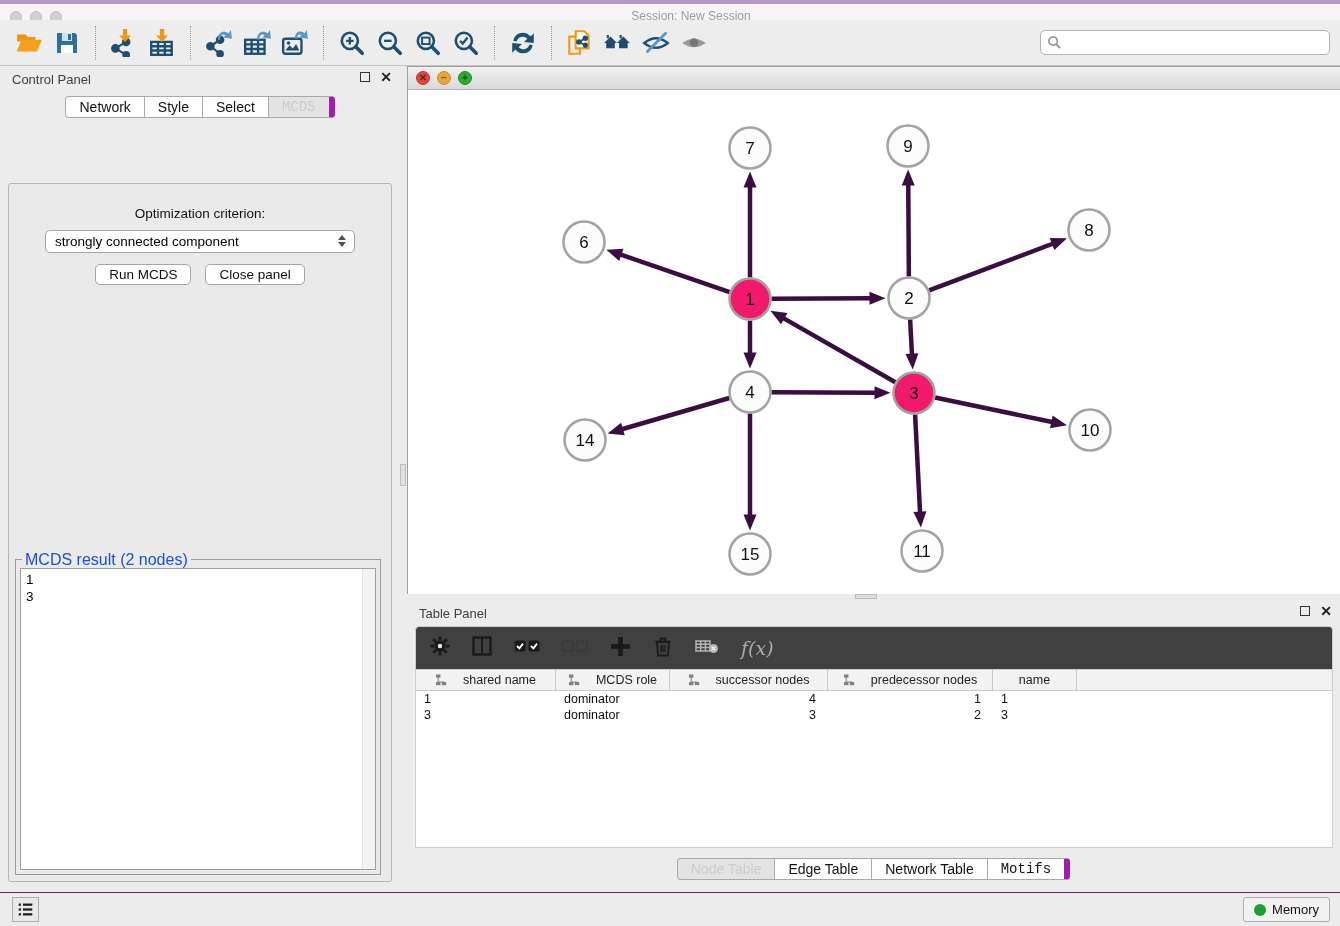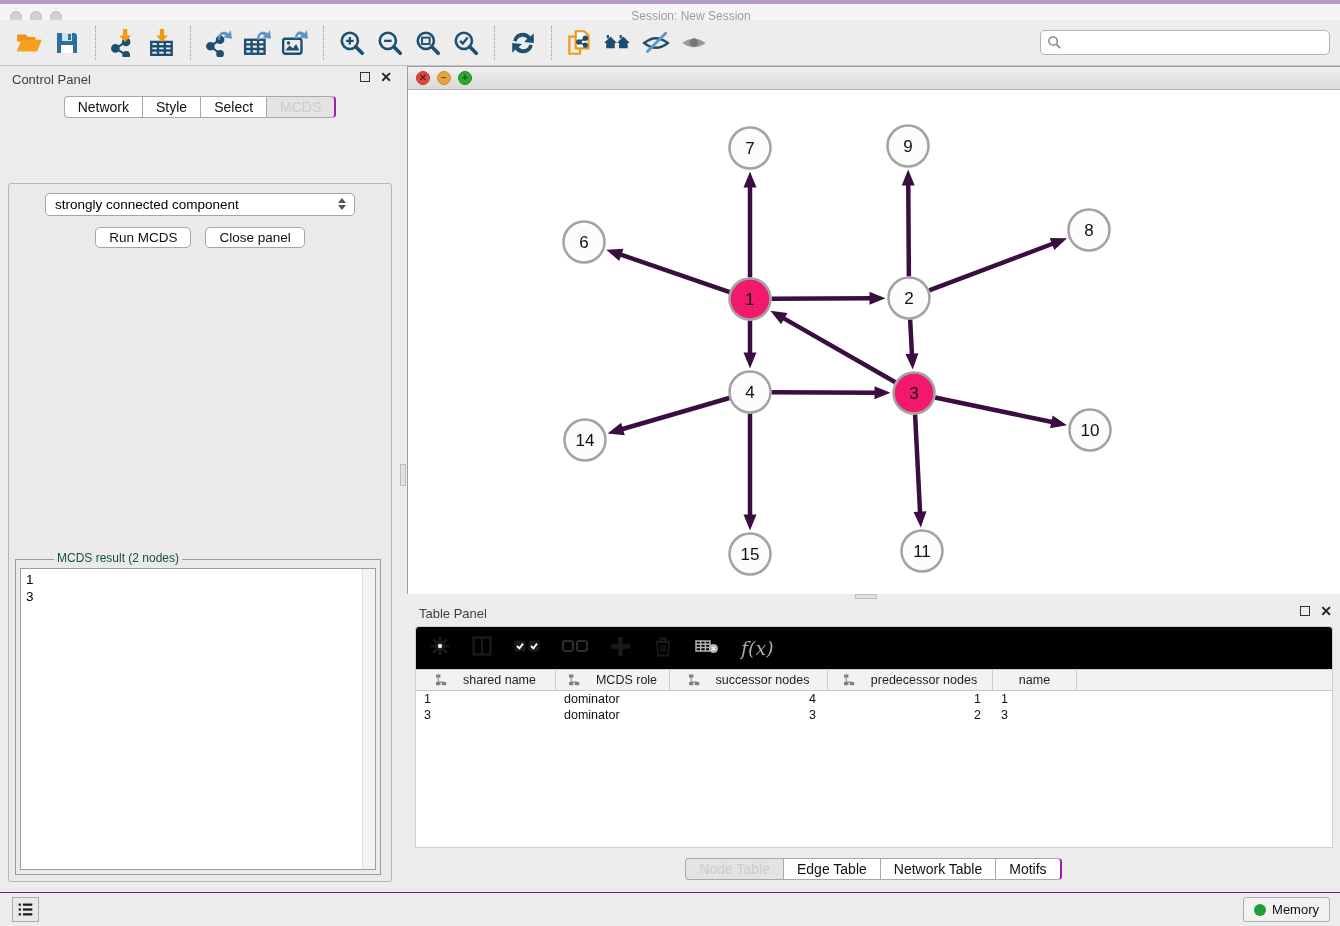--- a/index.html
+++ b/index.html
@@ -29,38 +29,38 @@
   .cpanel { position:absolute; left:0; top:66px; width:400px; height:826px; background:#ececec; }
   .panel-head { position:relative; height:26px; }
   .panel-head .ptitle { position:absolute; left:12px; top:6px; font-size:13px; color:#404040; }
   .winbtns { position:absolute; right:8px; top:6px; display:flex; gap:10px; align-items:center; }
   .float-ico { width:10px; height:10px; border:1.5px solid #333; display:inline-block; }
   .close-ico { font-size:14px; font-weight:bold; color:#222; line-height:10px; }
   .ctabs { position:relative; z-index:2; display:flex; justify-content:center; margin-top:4px; }
   .tab { font-size:14px; padding:2px 13px; background:#fff; border:1px solid #a9a9a9;
     border-right:none; color:#111; cursor:default; }
   .tab:first-child { border-radius:4px 0 0 4px; }
-  .tab:last-child { border-radius:0 4px 4px 0; border-right:2px solid #a21caf; }
+  .tab:last-child { border-radius:0 4px 4px 0; border-right:6px solid #a21caf;font-family:Liberation Mono, monospace; }
   .tab.active { background:#e3e3e3; color:#cccccc; }
   .cbody { position:absolute; left:8px; right:8px; top:117px; bottom:10px;
     border:1px solid #b6b6b6; border-radius:3px; background:#eaeaea; }
   .optlabel { text-align:center; font-size:13.5px; margin-top:22px; color:#111; }
   .combo { position:relative; margin:9px 36px 0 36px; height:23px; background:#fff;
     border:1px solid #a5a5a5; border-radius:5px; font-size:13.5px; padding:3px 24px 0 9px; }
   .combo .spin { position:absolute; right:8px; top:4px; display:flex; flex-direction:column; gap:2px; }
   .combo .spin i { width:0; height:0; border-left:4px solid transparent; border-right:4px solid transparent; }
   .combo .spin .up { border-bottom:5px solid #555; }
   .combo .spin .dn { border-top:5px solid #555; }
   .btnrow { display:flex; justify-content:center; gap:14px; margin-top:11px; }
   .pbtn { font-size:13.5px; background:#fff; border:1px solid #a5a5a5; border-radius:5px;
     padding:2px 13px; color:#111; }
   .resultbox { position:absolute; left:6px; right:10px; top:375px; bottom:6px;
     border:1px solid #9b9b9b; background:#eaeaea; }
   .resultbox .legend { position:absolute; top:-9px; left:6px; background:#eaeaea;
-    font-size:12px; padding:0 3px; color:#14532d;margin-left:32px; }
+    font-size:16px; padding:0 3px; color:#1d4ed8; }
   .resulttext { position:absolute; left:4px; right:4px; top:8px; bottom:4px; background:#fff;
     border:1px solid #9e9e9e; font-size:13.5px; line-height:17px; padding:2px 5px;
     white-space:pre; overflow:hidden; }
 
   
   .vdiv { position:absolute; left:400px; top:66px; width:7px; height:826px; background:#ececec; }
   .vdiv .grip { position:absolute; left:0px; top:398px; width:6px; height:22px;
     background:#e0e0e0; border:1px solid #bdbdbd; }
 
   
@@ -79,21 +79,21 @@
   .canvas { position:relative; width:932px; height:504px; background:#fff; }
 
   
   .hdiv { position:absolute; left:407px; top:594px; width:933px; height:6px; background:#ececec; }
   .hdiv .grip { position:absolute; left:448px; top:0; width:22px; height:5px;
     background:#e0e0e0; border:1px solid #bdbdbd; }
 
   
   .tpanel { position:absolute; left:407px; top:600px; width:933px; height:292px; background:#ececec; }
   .ttoolbar { position:absolute; left:8px; right:7px; top:26px; height:44px;
-    border:1px solid #cfcfcf; border-radius:4px 4px 0 0; background:#000000;
+    border:1px solid #cfcfcf; border-radius:4px 4px 0 0; background:#404040;
     display:flex; align-items:center; gap:22px; padding:0 14px; }
   .fx { font-family:"DejaVu Serif", serif; font-style:italic; font-size:19px; color:#ababab; }
   .dtable { position:absolute; left:8px; right:7px; top:70px; bottom:44px; background:#fff;
     border:1px solid #cfcfcf; border-top:none; overflow:hidden; }
   .thead { display:flex; height:21px; background:#f2f2f2; border-bottom:1px solid #c9c9c9; }
   .th { display:flex; align-items:center; gap:16px; justify-content:center; font-size:12.5px;
     color:#222; border-right:1px solid #c9c9c9; padding:0 4px; }
   .trow { display:flex; height:16px; font-size:12.5px; color:#111; }
   .td { padding:1px 12px 0 8px; overflow:hidden; white-space:nowrap; }
   .td.r { text-align:right; }
@@ -274,20 +274,21 @@
         <span class="close-ico">✕</span>
       </span>
     </div>
     <div class="ctabs">
         <span class="tab">Network</span>
         <span class="tab">Style</span>
         <span class="tab">Select</span>
         <span class="tab active">MCDS</span>
       </div>
     <div class="cbody">
+      <div class="optlabel">Optimization criterion:</div>
       <div class="combo">
         <span>strongly connected component</span>
         <span class="spin">
             <i class="up"></i>
             <i class="dn"></i>
           </span>
       </div>
       <div class="btnrow">
         <button class="pbtn">Run MCDS</button>
         <button class="pbtn">Close panel</button>

